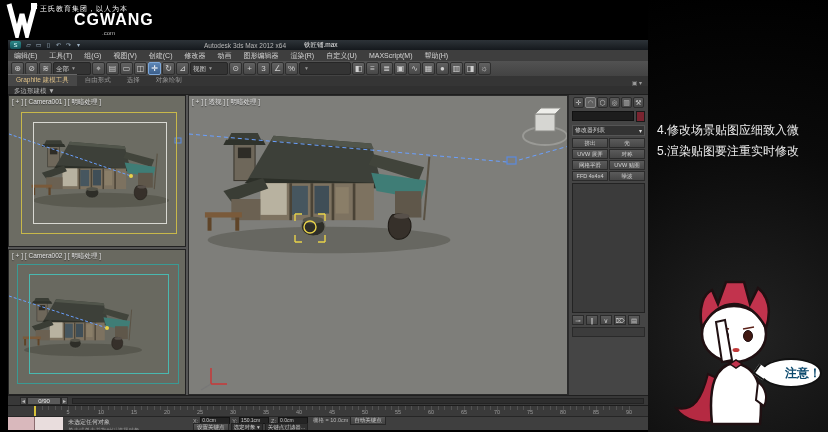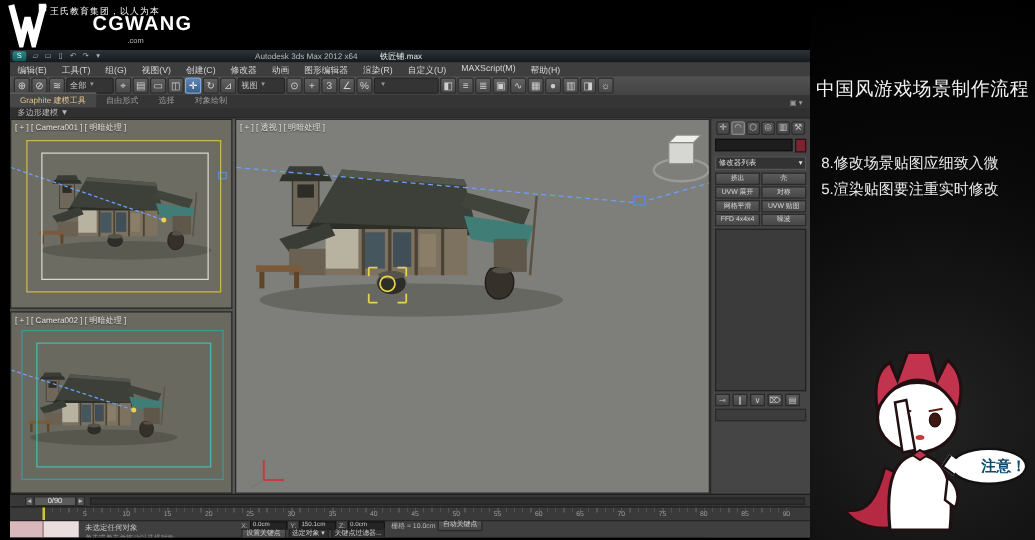--- a/index.html
+++ b/index.html
@@ -367,23 +367,22 @@
         <div class="keyrow">
           <span class="keybtn">设置关键点</span>
           <span class="keydd"><span>选定对象</span> ▾</span>
           <span class="keydd">关键点过滤器...</span>
         </div>
       </div>
     </div>
   </div>
 
   <div class="abs" id="sidebar">
-    <div id="sb-title">中国风游戏场景制作流程</div>
     <div id="sb-tips">
-        <div class="">8.修改场景贴图应细致入微</div>
+        <div class="">4.修改场景贴图应细致入微</div>
         <div class="">5.渲染贴图要注重实时修改</div>
       </div>
 
     <svg class="abs" style="left:24px;top:270px;" width="120" height="158" viewBox="0 0 120 158">
 
       <path d="M52,150 C30,156 12,150 4,138 C22,142 30,128 36,104 L62,116 C60,132 58,144 52,150 Z" fill="#b52a42" stroke="#201012" stroke-width="2"></path>
 
       <path d="M40,154 C36,114 44,96 62,93 C84,96 92,114 88,154 Z" fill="#ffffff" stroke="#201012" stroke-width="2.5"></path>
 
       <ellipse cx="62" cy="64" rx="32" ry="28" fill="#ffffff" stroke="#201012" stroke-width="2.5"></ellipse>

